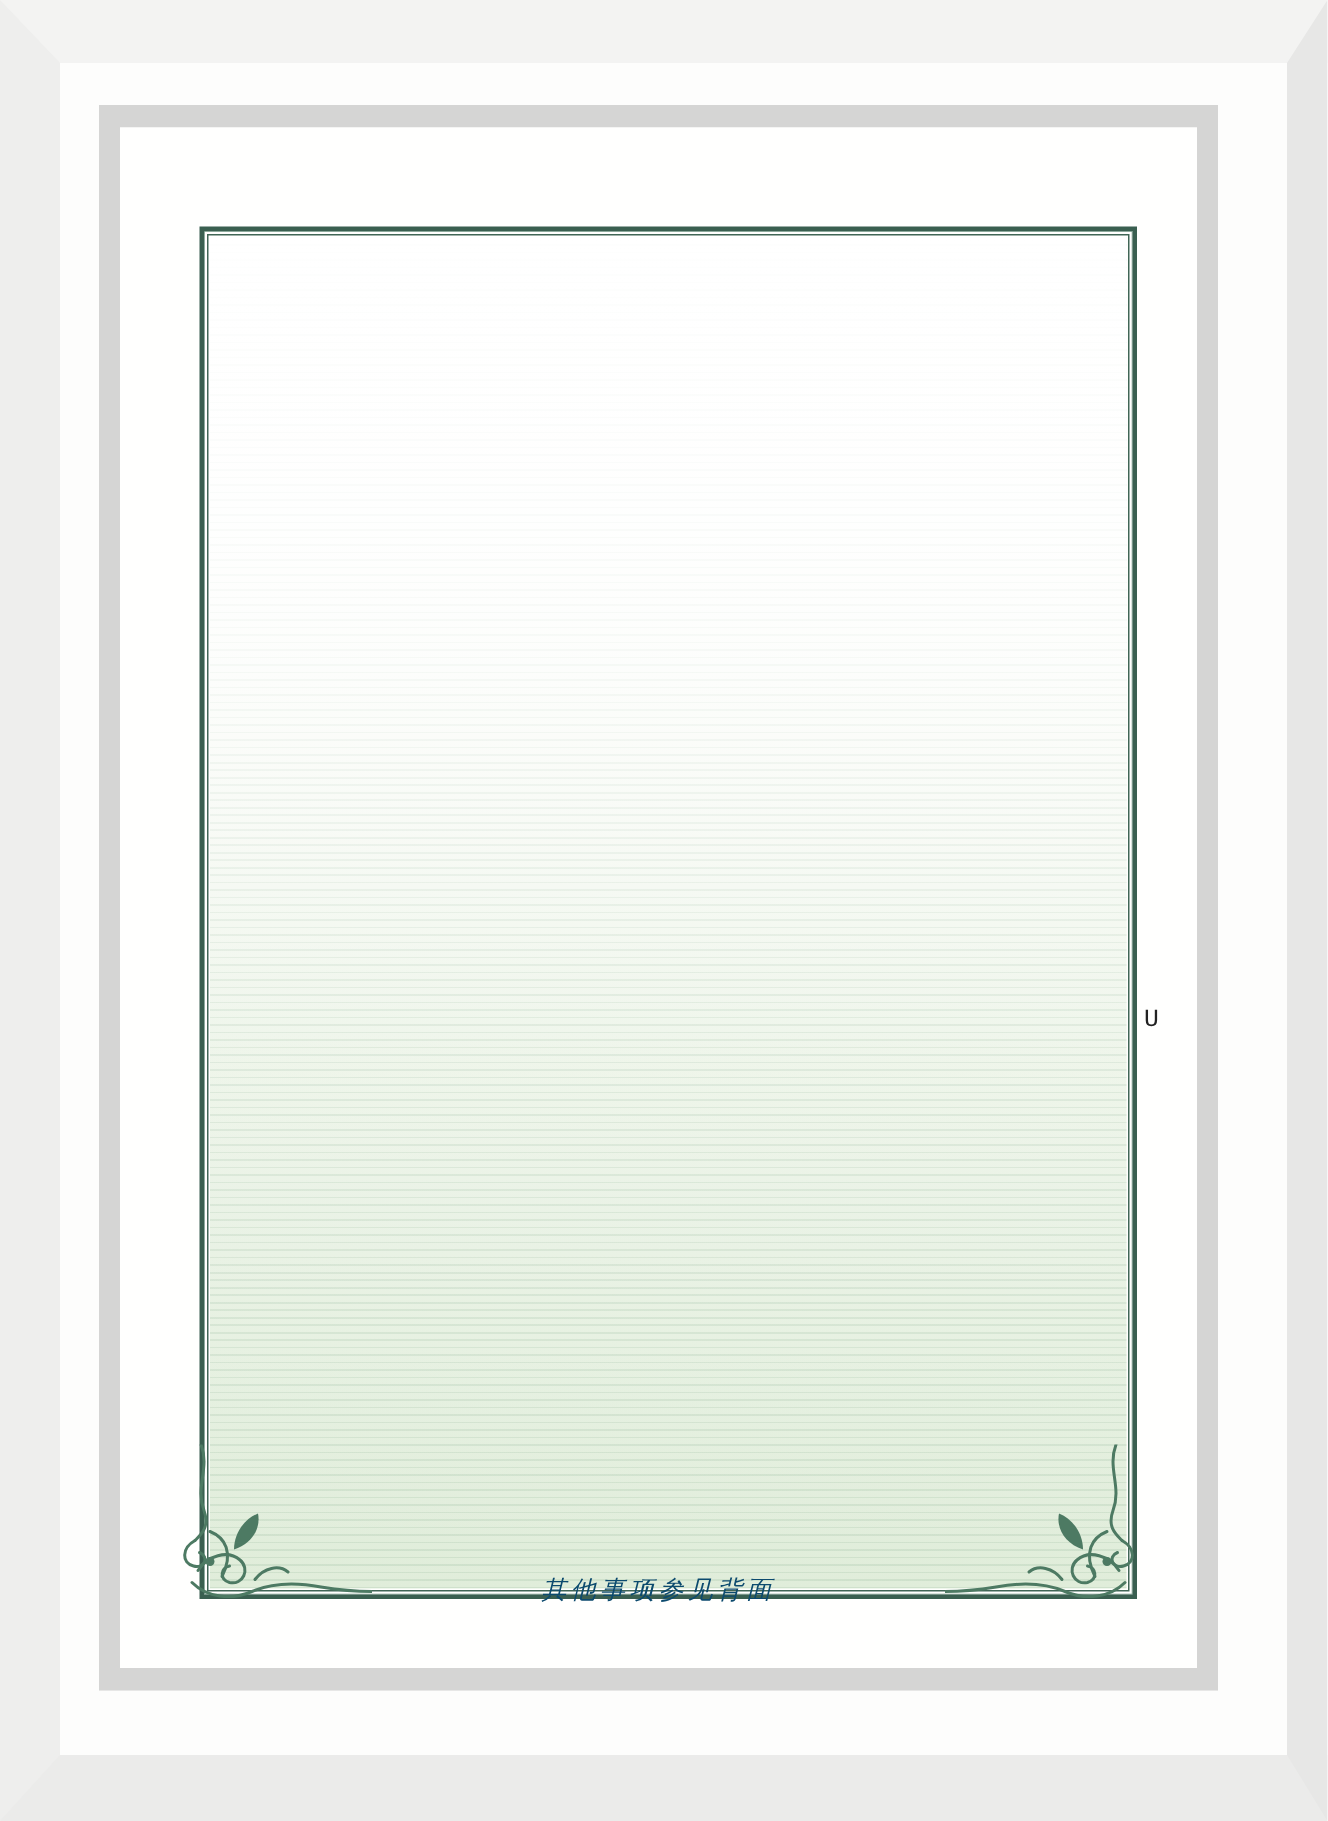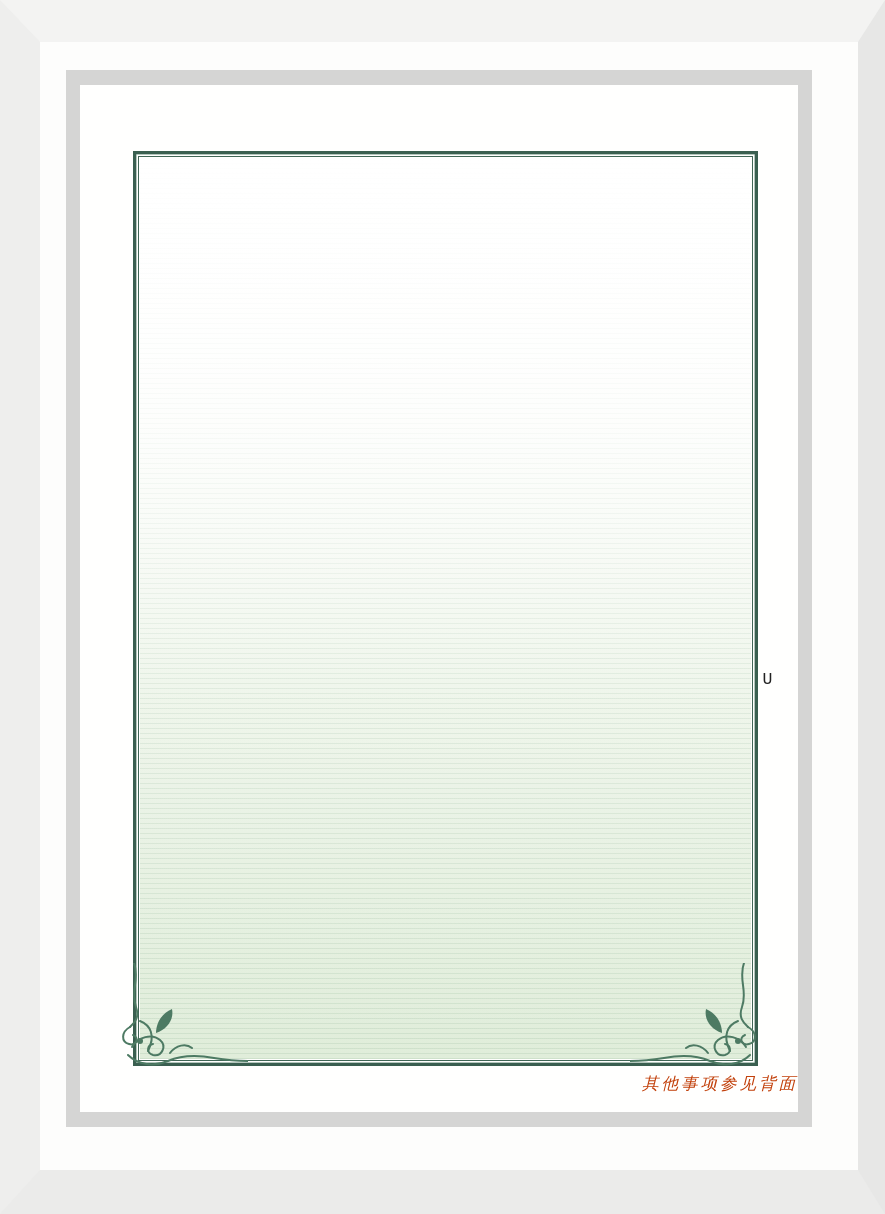--- a/index.html
+++ b/index.html
@@ -30,21 +30,21 @@
   .mono{font-family:"Liberation Mono",monospace;font-size:16.5px;letter-spacing:0;}
   .grant2{margin-left:52px;}
   .paras{left:80px;top:614px;width:574px;font-size:16.5px;line-height:27.5px;text-align:justify;
     font-style:italic;color:#30302e;}
   .paras p{margin:0;text-indent:2em;}
   .barcode{left:93px;top:792px;width:183px;height:17px;
     background:repeating-linear-gradient(90deg,#151515 0 1.5px,#fff 1.5px 3px,#151515 3px 4px,#fff 4px 7.5px,#151515 7.5px 9.5px,#fff 9.5px 11px,#151515 11px 12px,#fff 12px 15px);}
   .officer{left:80px;top:840px;font-family:"Liberation Sans",sans-serif;font-size:18.5px;color:#2b2b2b;line-height:33px;letter-spacing:2px;}
   .sig{left:198px;top:802px;}
   .pagenum{left:53px;right:40px;top:951px;text-align:center;font-size:15.5px;letter-spacing:2px;color:#2c2c2c;}
-  .note{left:0;right:0;top:988px;text-align:right;font-size:16.5px;font-style:italic;letter-spacing:3px;color:#c2410c;}
+  .note{left:0;right:0;top:964px;text-align:center;font-size:16.5px;font-style:italic;letter-spacing:3px;color:#0c4a6e;}
   
   .seal{left:426px;top:778px;width:170px;height:170px;opacity:0.92;}
   .sealdate{left:443px;top:894px;font-size:16.5px;letter-spacing:1.5px;color:#4b4a40;text-shadow:0 0 1px rgba(160,60,50,0.25);}
   
   .qr{left:572px;top:117px;width:78px;height:74px;background:
      repeating-linear-gradient(0deg,rgba(28,28,28,0.9) 0 3.5px,rgba(255,255,255,0) 3.5px 8px),
      repeating-linear-gradient(90deg,#1c1c1c 0 3.5px,#fff 3.5px 9px);}
   .finder{position:absolute;width:18px;height:18px;border:4px solid #1c1c1c;background:#fff;box-sizing:border-box;}
   .finder::after{content:"";position:absolute;left:3px;top:3px;width:6px;height:6px;background:#1c1c1c;}
   .f-tl{left:0;top:0;} .f-tr{right:0;top:0;} .f-bl{left:0;bottom:0;}

